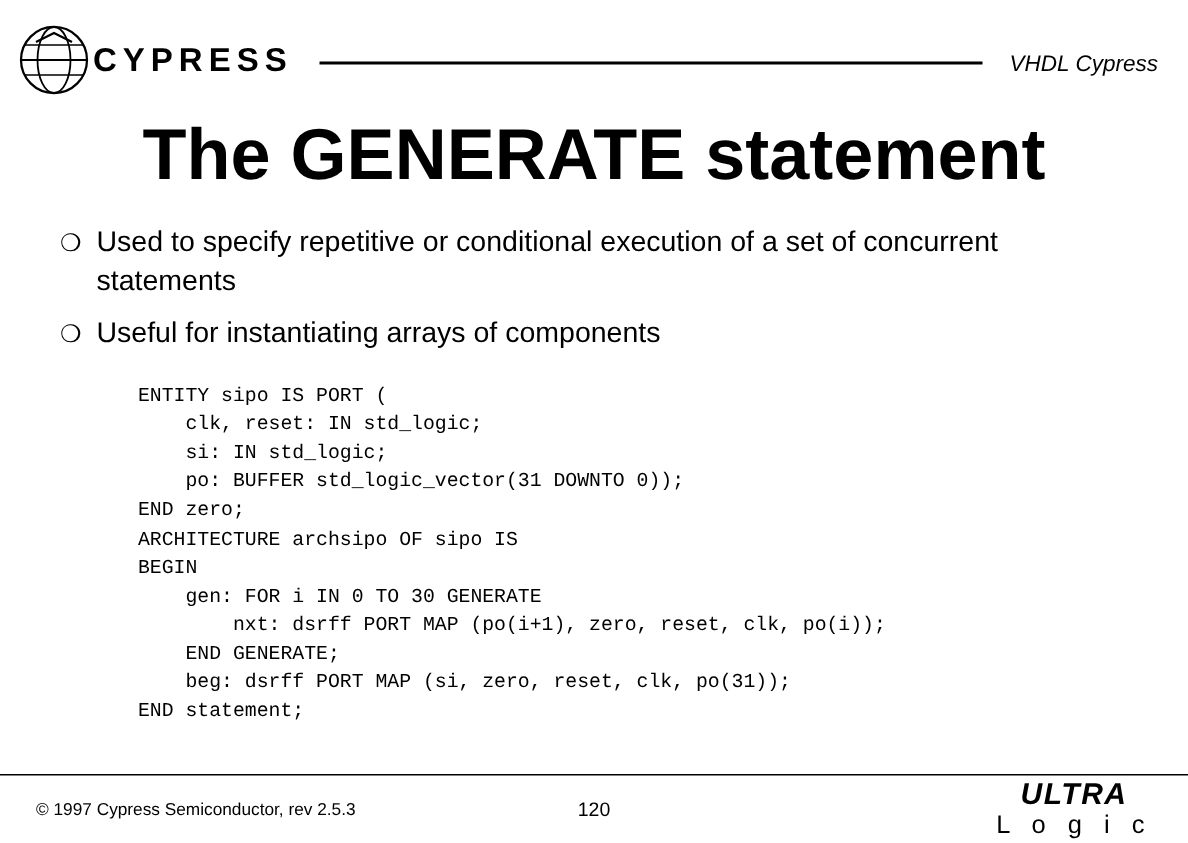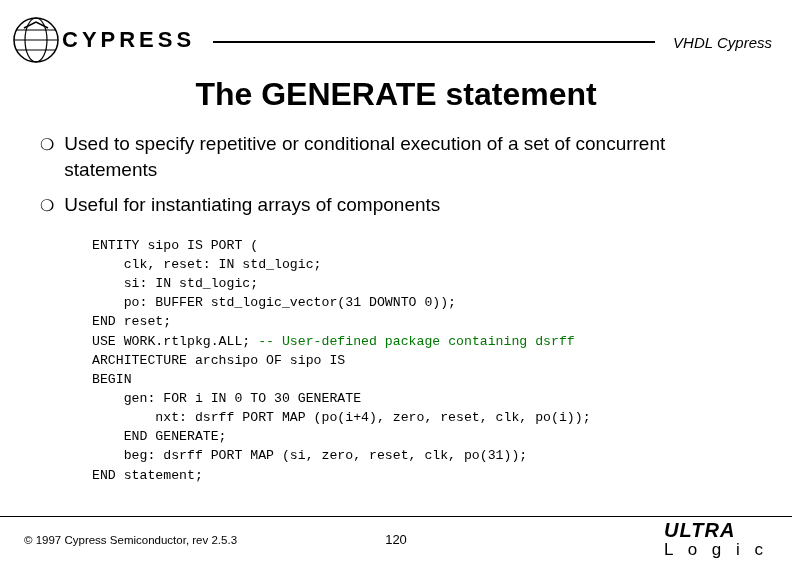--- a/index.html
+++ b/index.html
@@ -57,21 +57,21 @@
       white-space: nowrap;
       margin-top: 4px;
     }
 
     
     .content {
       padding: 0 40px 0 40px;
     }
 
     .slide-title {
-      font-size: 32px;
+      font-size: 48px;
       font-weight: bold;
       color: #000;
       text-align: center;
       margin-bottom: 18px;
       margin-top: 4px;
     }
 
     .bullet-list {
       list-style: none;
       margin-bottom: 18px;
@@ -136,21 +136,21 @@
       font-size: 13px;
       color: #000;
       position: absolute;
       left: 50%;
       transform: translateX(-50%);
     }
 
     .footer-logo {
       display: flex;
       flex-direction: column;
-      align-items: flex-start;
+      align-items: center;
     }
 
     .ultra-logo {
       font-size: 20px;
       font-weight: 900;
       font-style: italic;
       color: #000;
       letter-spacing: 1px;
       line-height: 1;
     }
@@ -204,26 +204,25 @@
         <span class="bullet-icon">❍</span>
         <span>Useful for instantiating arrays of components</span>
       </li>
     </ul>
 
     <div class="code-block">
       <span class="code-line">ENTITY sipo IS PORT (</span>
       <span class="code-line">    clk, reset: IN std_logic;</span>
       <span class="code-line">    si: IN std_logic;</span>
       <span class="code-line">    po: BUFFER std_logic_vector(31 DOWNTO 0));</span>
-      <span class="code-line">END reset;</span>
-      <span class="code-line">USE WORK.rtlpkg.ALL; <span class="code-comment">-- User-defined package containing dsrff</span></span>
+      <span class="code-line">END zero;</span>
       <span class="code-line">ARCHITECTURE archsipo OF sipo IS</span>
       <span class="code-line">BEGIN</span>
       <span class="code-line">    gen: FOR i IN 0 TO 30 GENERATE</span>
-      <span class="code-line">        nxt: dsrff PORT MAP (po(i+4), zero, reset, clk, po(i));</span>
+      <span class="code-line">        nxt: dsrff PORT MAP (po(i+1), zero, reset, clk, po(i));</span>
       <span class="code-line">    END GENERATE;</span>
       <span class="code-line">    beg: dsrff PORT MAP (si, zero, reset, clk, po(31));</span>
       <span class="code-line">END statement;</span>
     </div>
   </div>
 
   <div class="footer">
     <span class="footer-copyright">© 1997 Cypress Semiconductor, rev 2.5.3</span>
     <span class="footer-page">120</span>
     <div class="footer-logo">

